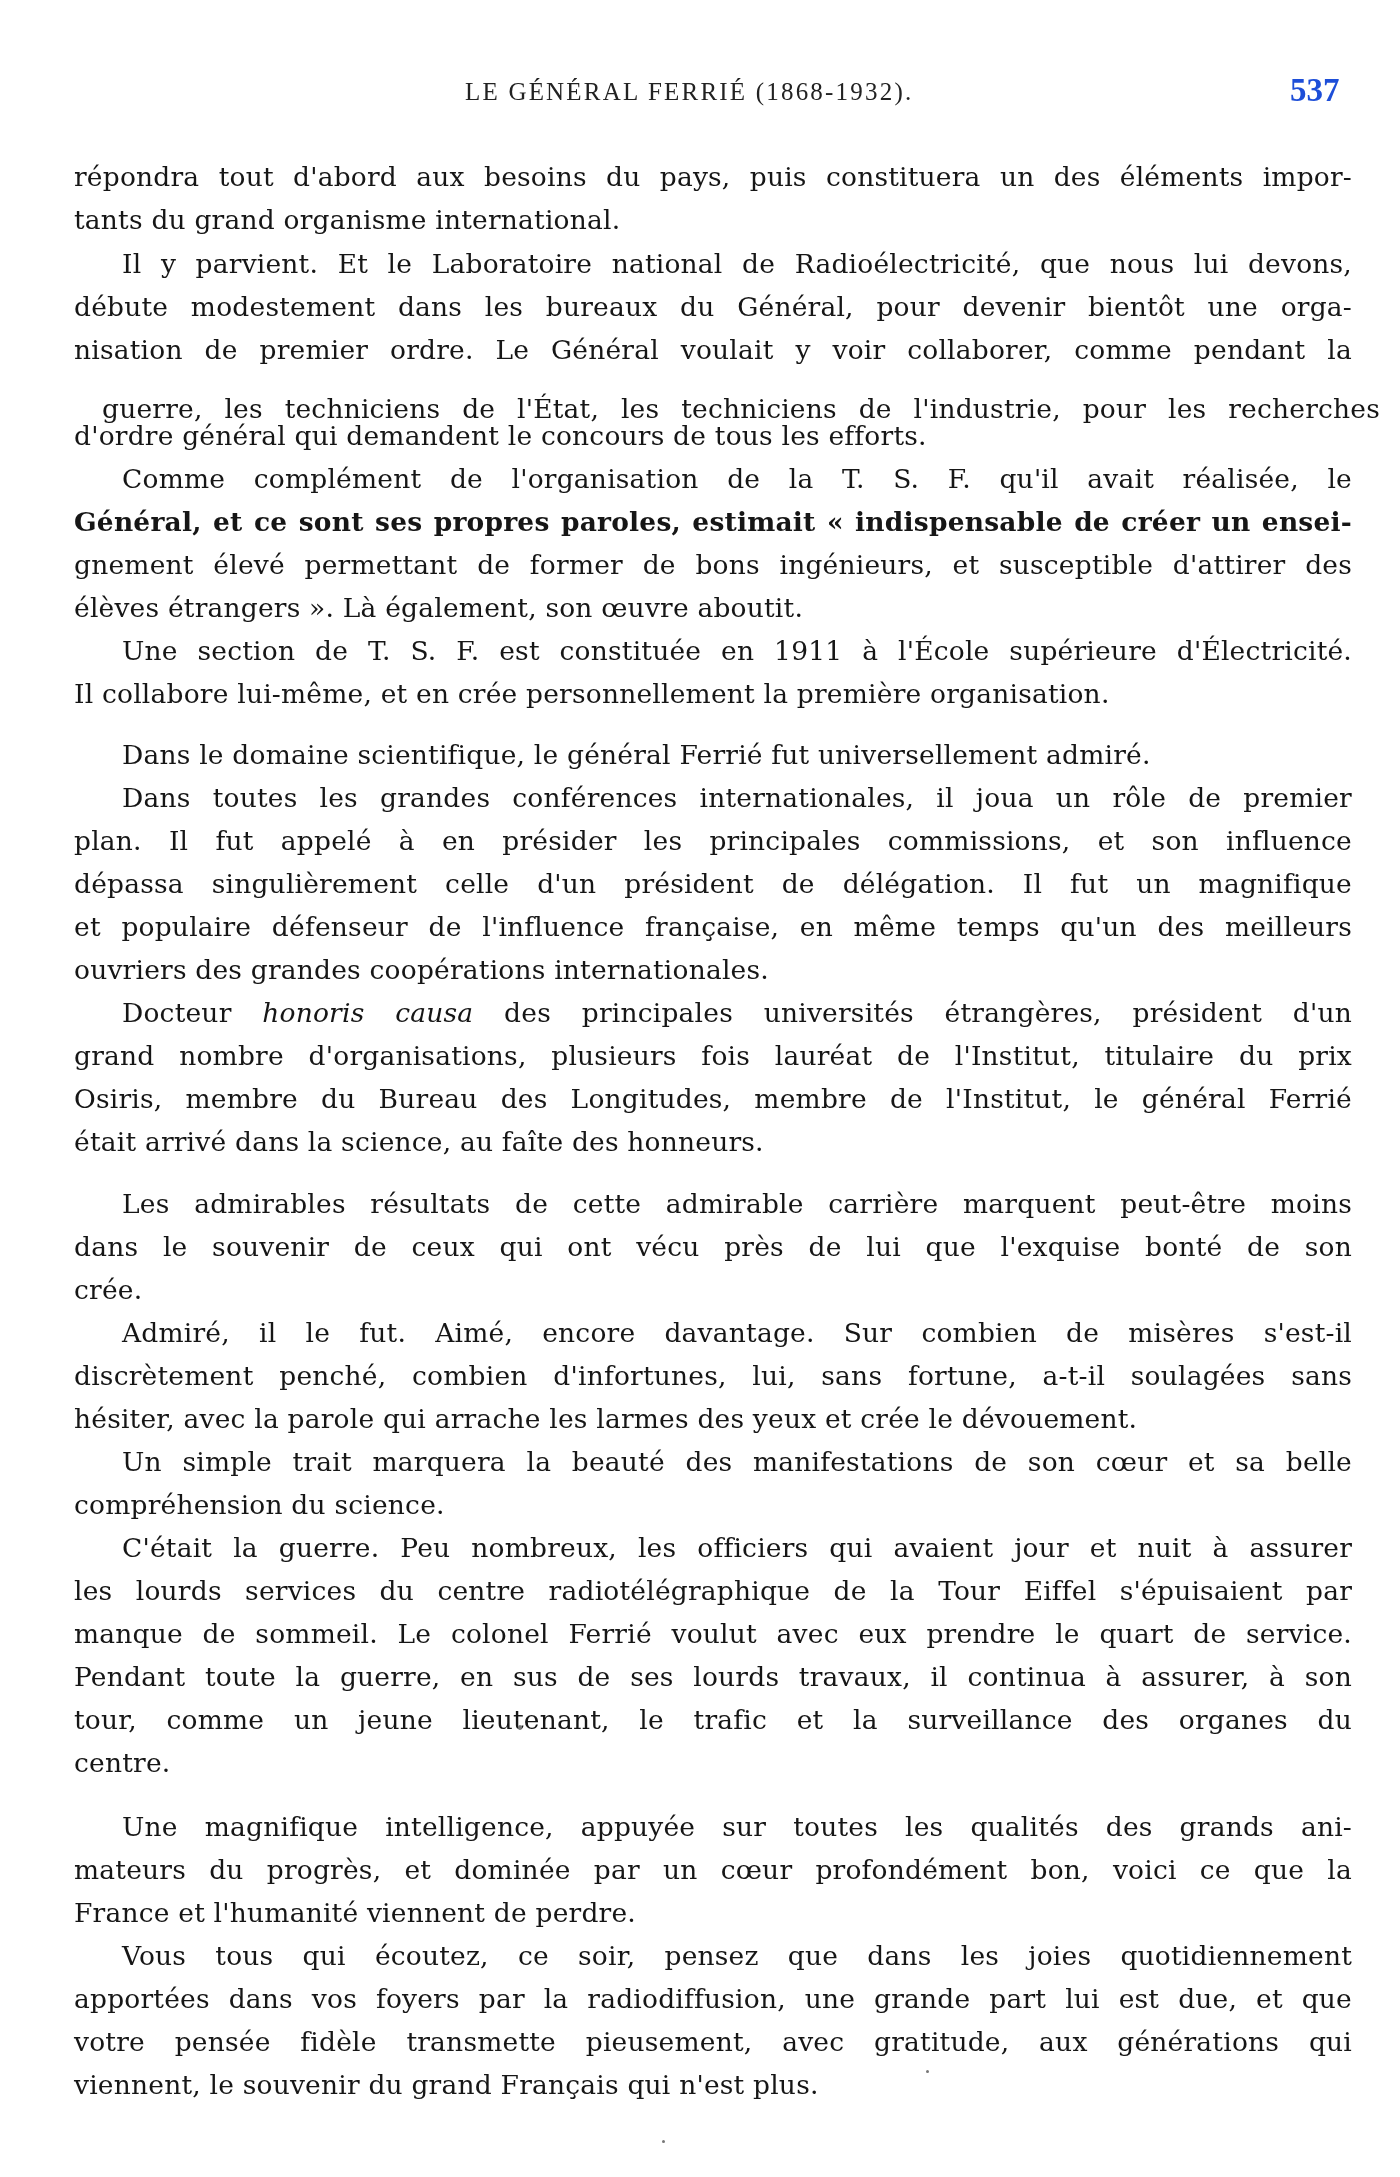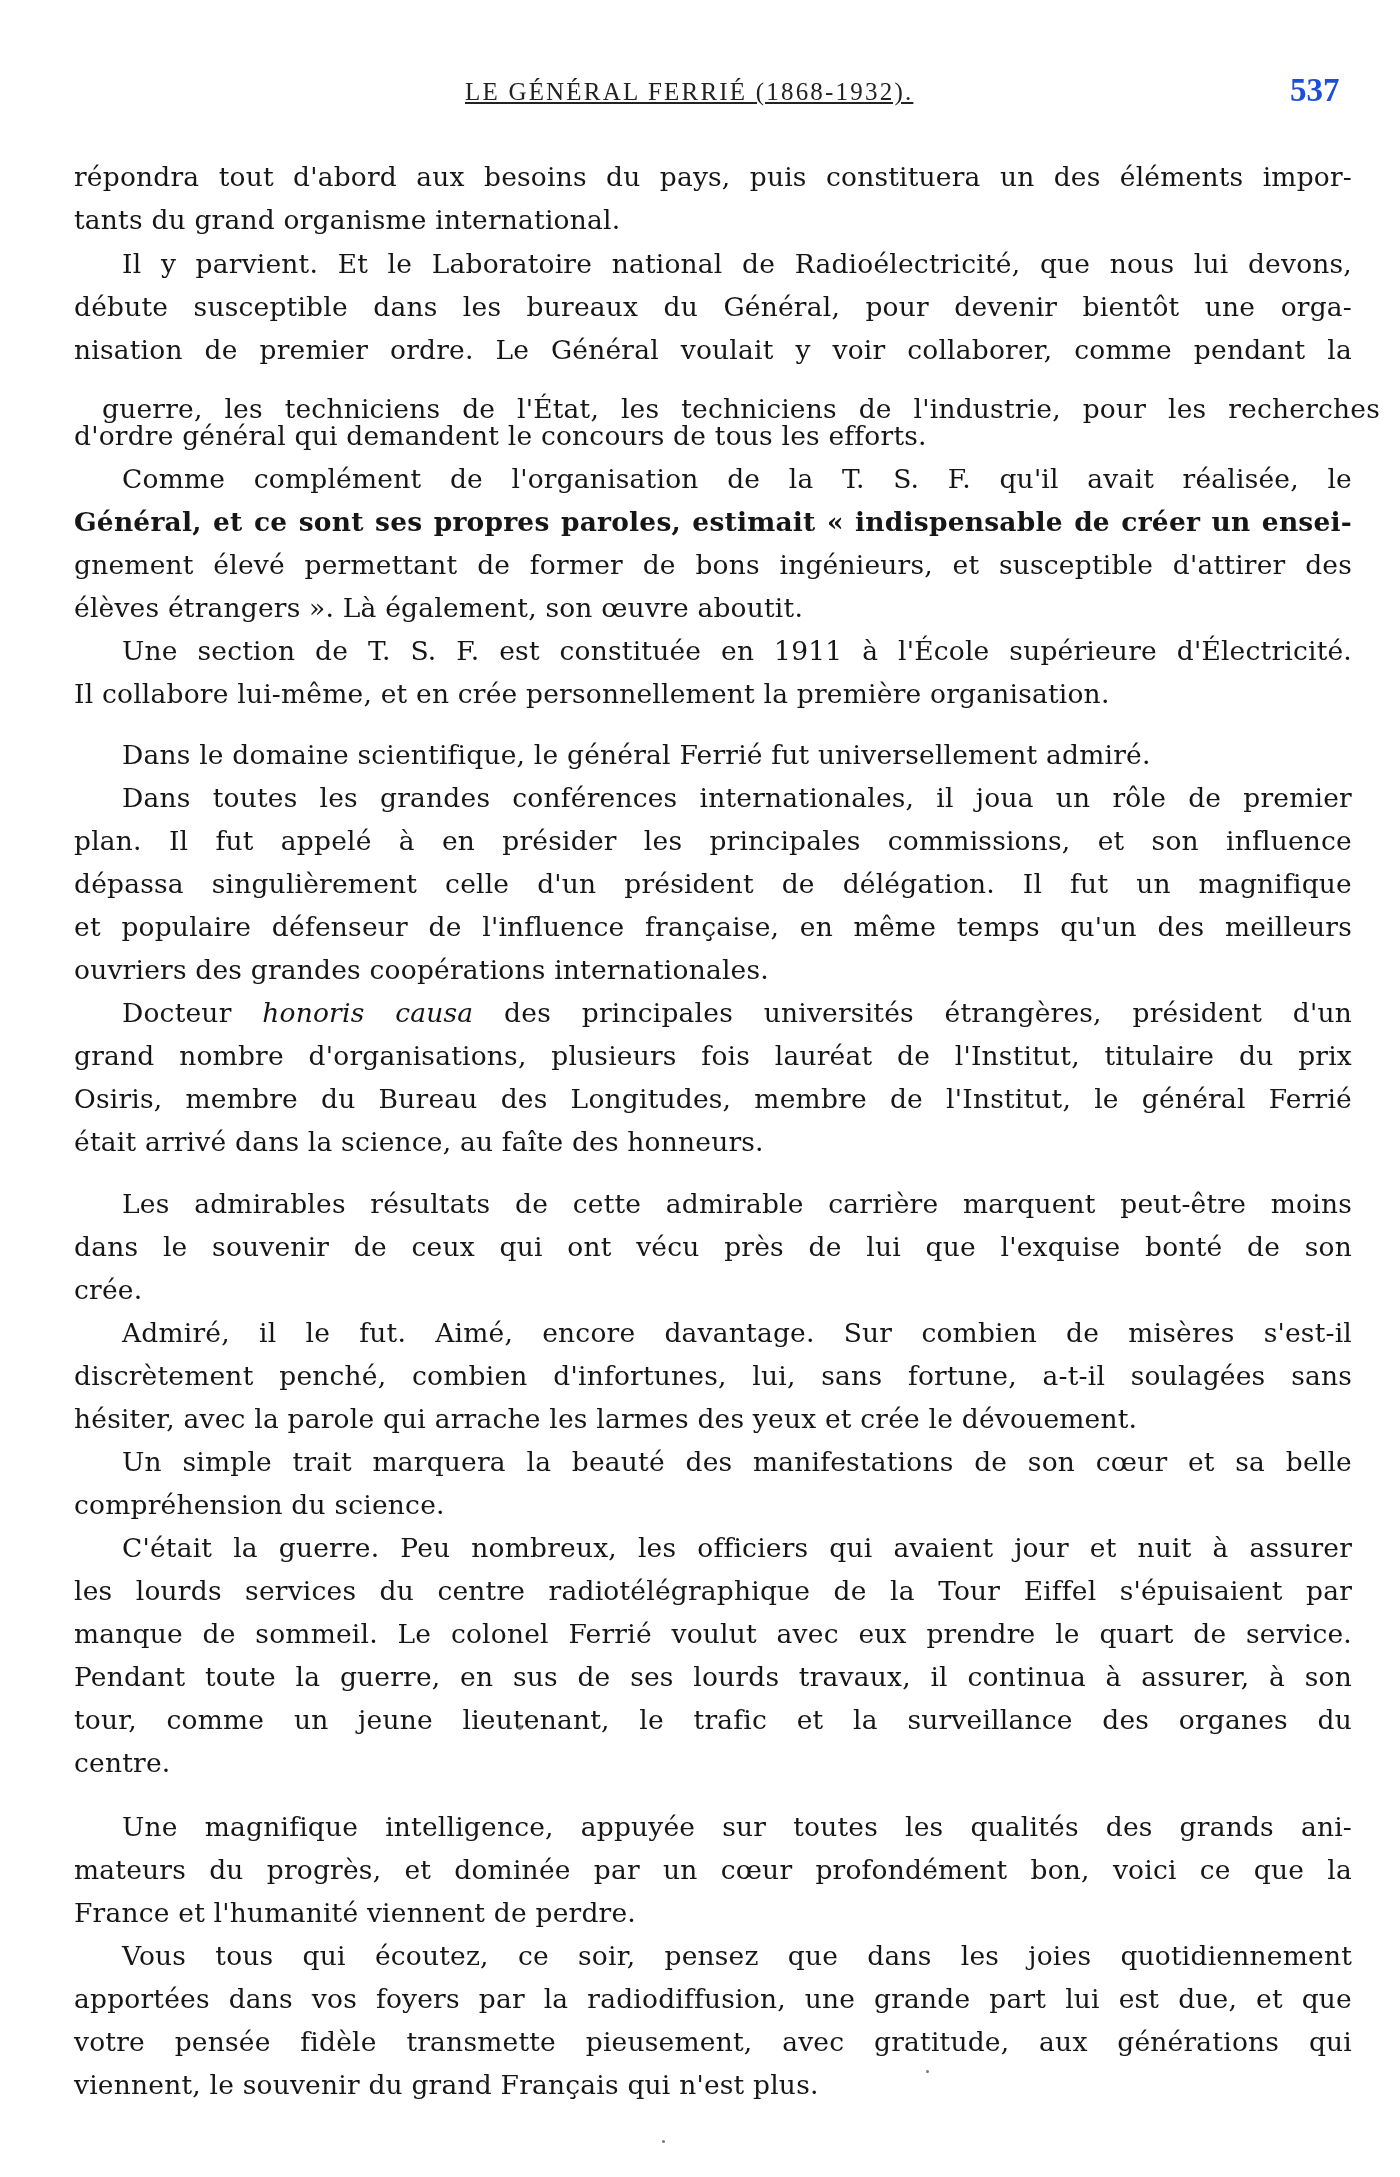--- a/index.html
+++ b/index.html
@@ -9,21 +9,20 @@
     color: #161616;
   }
   .header {
     position: absolute; top: 72px; left: 0; width: 1400px; height: 44px;
   }
   .running-title {
     position: absolute; left: 465px; top: 6px;
     font-family: "Liberation Serif", serif;
     font-size: 25px; letter-spacing: 2.2px; font-variant: small-caps;
     color: #222;
-    text-decoration: underline;
   }
   .page-number {
     position: absolute; left: 1290px; top: 0px;
     font-family: "Liberation Serif", serif;
     font-size: 33px; font-weight: bold; color: #1d4ed8;
   }
   .line {
     position: absolute; left: 74px; width: 1278px;
     font-size: 26.5px; line-height: 34px; height: 34px;
     white-space: nowrap; overflow: visible;
@@ -42,21 +41,21 @@
   <span class="running-title">LE GÉNÉRAL FERRIÉ (1868-1932).</span>
   <span class="page-number">537</span>
 </div>
 
 <div>
 
   <div class="line" style="top: 160px; white-space: normal; text-align-last: justify;">répondra tout d'abord aux besoins du pays, puis constituera un des éléments impor-</div>
   <div class="line last" style="top:203px">tants du grand organisme international.</div>
 
   <div class="line indent" style="top: 247px; white-space: normal; text-align-last: justify;">Il y parvient. Et le Laboratoire national de Radioélectricité, que nous lui devons,</div>
-  <div class="line" style="top: 290px; white-space: normal; text-align-last: justify;">débute susceptible dans les bureaux du Général, pour devenir bientôt une orga-</div>
+  <div class="line" style="top: 290px; white-space: normal; text-align-last: justify;">débute modestement dans les bureaux du Général, pour devenir bientôt une orga-</div>
   <div class="line" style="top: 333px; white-space: normal; text-align-last: justify;">nisation de premier ordre. Le Général voulait y voir collaborer, comme pendant la</div>
   <div class="line" style="top: 392px; white-space: normal; text-align-last: justify; margin-left: 28px;">guerre, les techniciens de l'État, les techniciens de l'industrie, pour les recherches</div>
   <div class="line last" style="top:419px">d'ordre général qui demandent le concours de tous les efforts.</div>
 
   <div class="line indent" style="top: 462px; white-space: normal; text-align-last: justify;">Comme complément de l'organisation de la T. S. F. qu'il avait réalisée, le</div>
   <div class="line" style="top: 505px; white-space: normal; text-align-last: justify; font-weight: bold;">Général, et ce sont ses propres paroles, estimait « indispensable de créer un ensei-</div>
   <div class="line" style="top: 548px; white-space: normal; text-align-last: justify;">gnement élevé permettant de former de bons ingénieurs, et susceptible d'attirer des</div>
   <div class="line last" style="top:591px">élèves étrangers ». Là également, son œuvre aboutit.</div>
 
   <div class="line indent" style="top: 634px; white-space: normal; text-align-last: justify;">Une section de T. S. F. est constituée en 1911 à l'École supérieure d'Électricité.</div>

